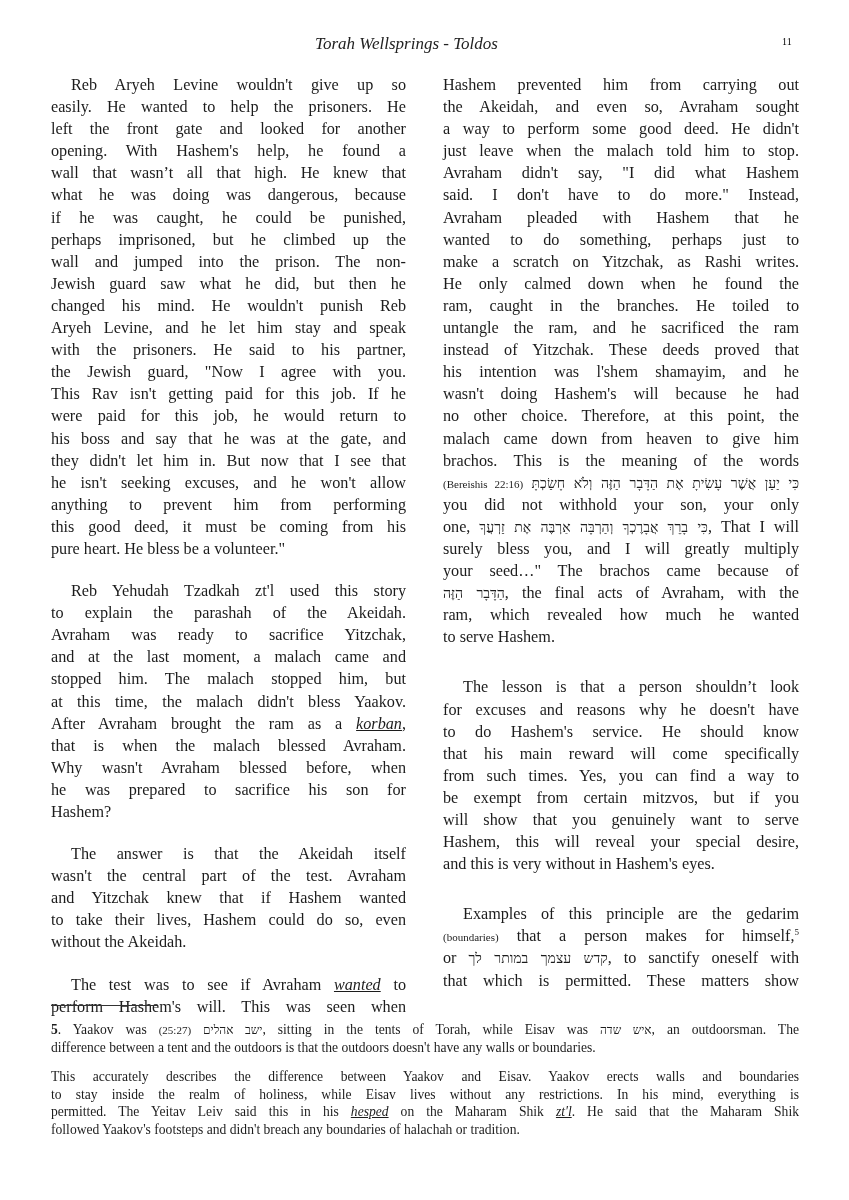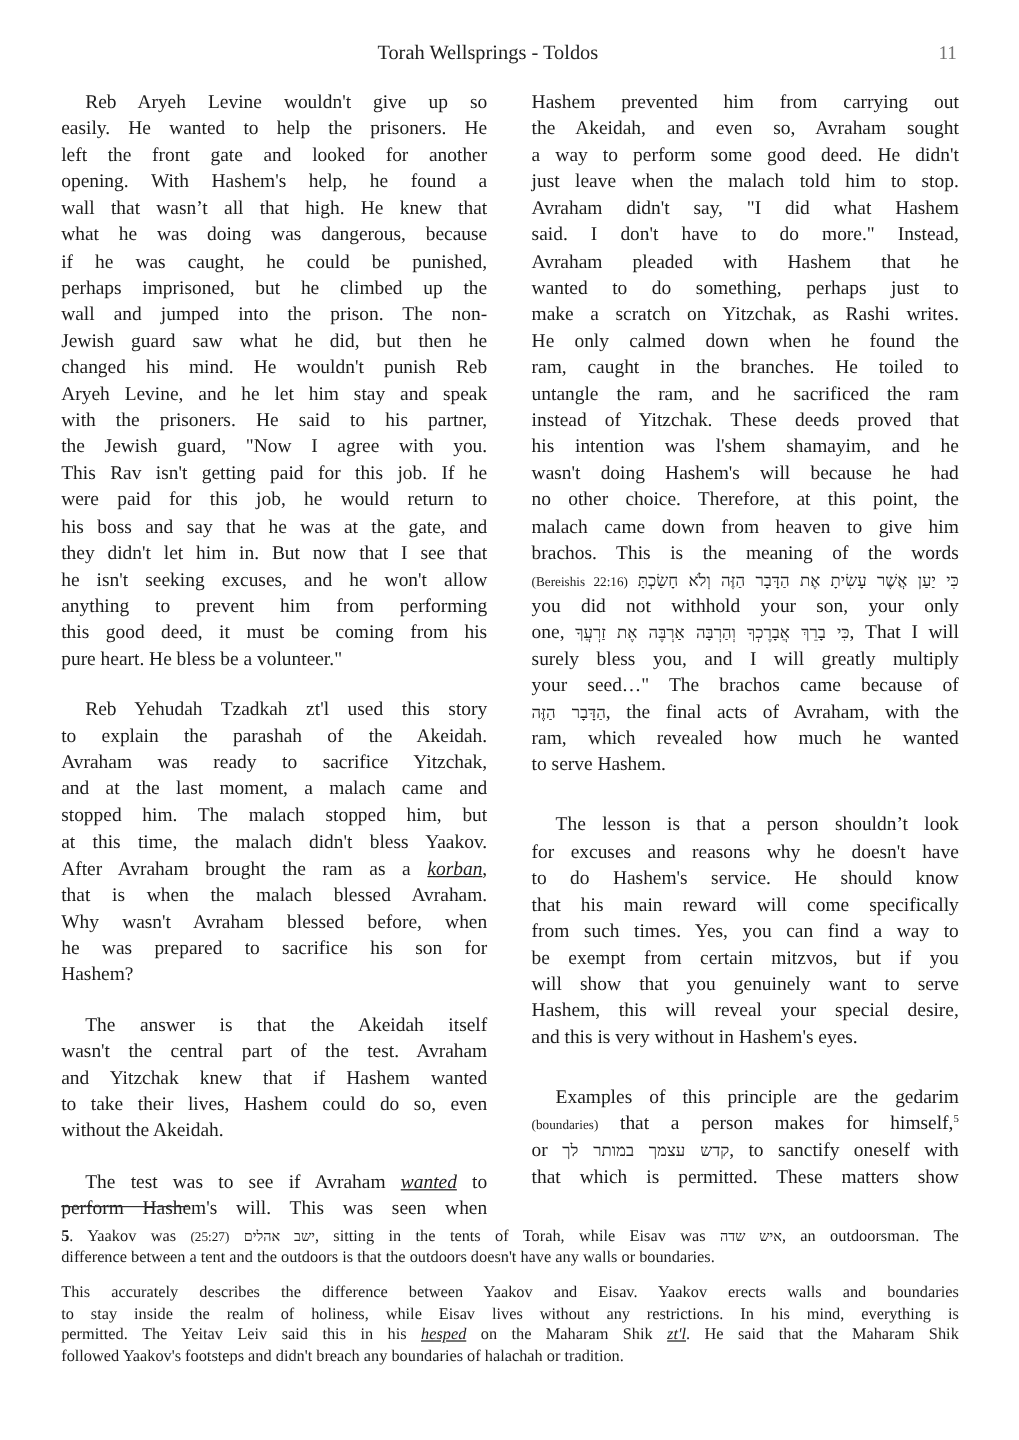--- a/index.html
+++ b/index.html
@@ -1,21 +1,21 @@
 <!DOCTYPE html>
 <html><head>
 <meta charset="utf-8">
 <style>
   html, body { margin: 0; padding: 0; background: #ffffff; }
   body { width: 849px; height: 1200px; position: relative; overflow: hidden;
          font-family: "Liberation Serif", "DejaVu Serif", serif; color: #1c1c1c; }
   .header { position: absolute; top: 34px; left: 0; width: 849px; height: 24px; }
   .header-title { position: absolute; left: 0; width: 813px; text-align: center;
-                  font-size: 17px; color: #222; }
-  .page-number { position: absolute; right: 353px; font-size: 16px; color: #737373; }
+                  font-style: italic; font-size: 17px; color: #222; }
+  .page-number { position: absolute; right: 353px; font-size: 10px; color: #000000; }
   .page-number { right: auto; left: 782px; top: 2px; }
   .col { position: absolute; top: 74px; width: 355px; }
   .col-left { left: 51px; }
   .col-right { left: 443px; width: 356px; }
   .line { height: 22.1px; line-height: 22.1px; font-size: 16.2px; white-space: nowrap;
           text-align: justify; text-align-last: justify; }
   .line.last { text-align-last: left; }
   .line.indent { padding-left: 20px; }
   .gap { height: 20px; }
   .gap.big { height: 28px; }

